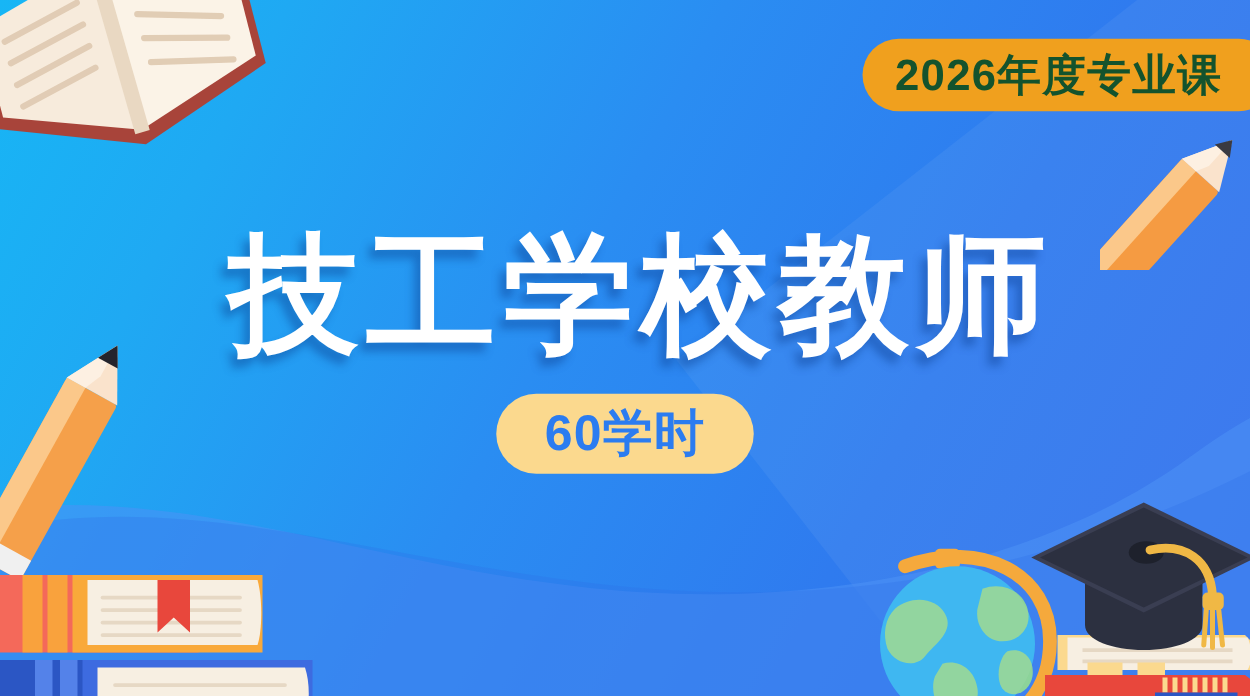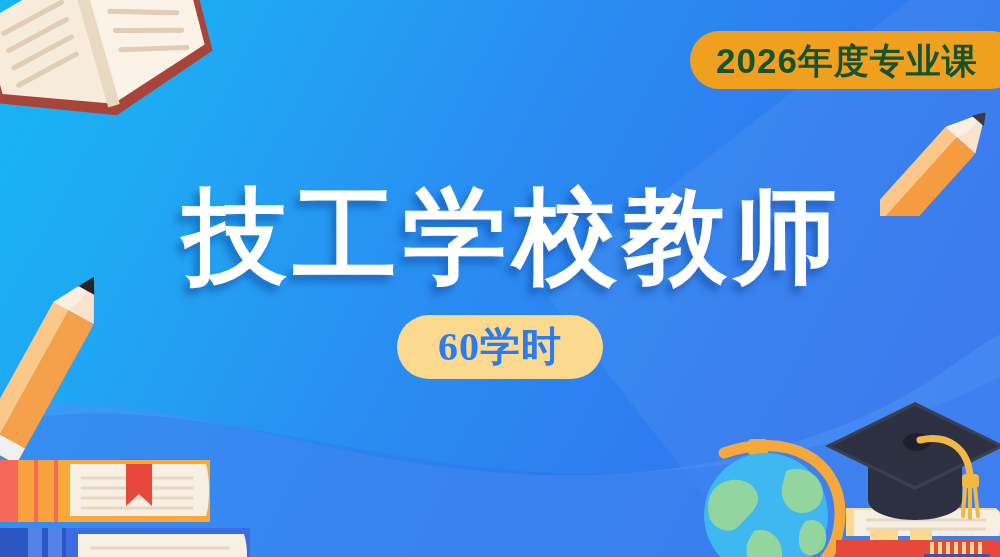--- a/index.html
+++ b/index.html
@@ -87,21 +87,20 @@
     position: absolute;
     left: 397px;
     top: 315px;
     width: 206px;
     height: 64px;
     background: #FBD98E;
     border-radius: 32px;
     display: flex;
     align-items: center;
     justify-content: center;
-    font-family: Liberation Serif, serif;
   }
   .hours-badge span {
     color: #2B7CF0;
     font-size: 40px;
     font-weight: bold;
     letter-spacing: 1px;
     line-height: 1;
     white-space: nowrap;
   }
 

